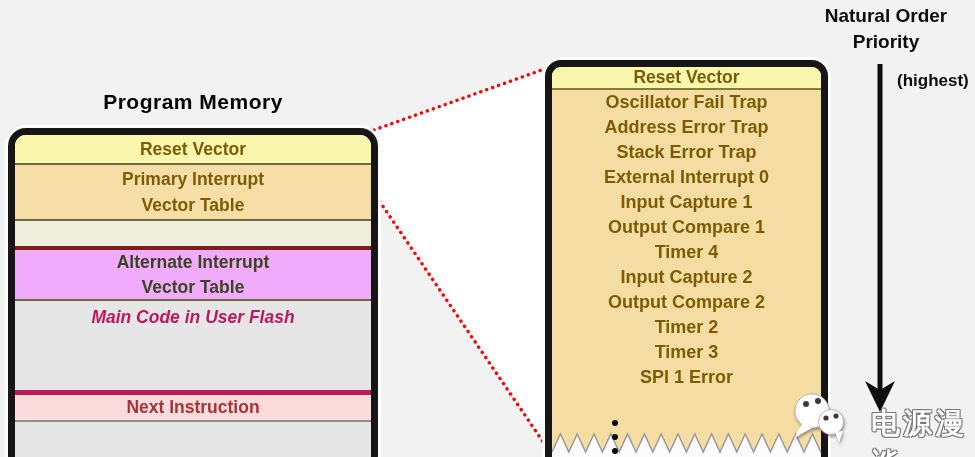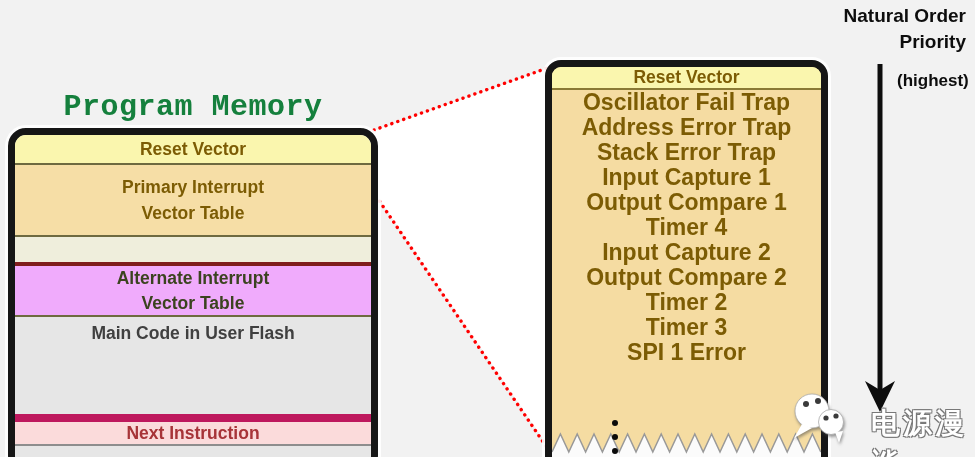--- a/index.html
+++ b/index.html
@@ -16,60 +16,60 @@
 
   
   #left-box{
     left:8px;top:128px;width:370px;height:345px;z-index:2;
     background:#E6E6E6;border:7px solid #161616;border-radius:18px;
     box-shadow:0 0 0 3px rgba(255,255,255,0.9);
     overflow:hidden;display:flex;flex-direction:column;box-sizing:border-box;
   }
   #left-title{
     left:8px;top:90px;width:370px;text-align:center;z-index:3;
-    font-size:30px;font-weight:bold;color:#15803d;letter-spacing:0.5px;font-family:Liberation Mono, monospace;
+    font-size:21px;font-weight:bold;color:#000000;letter-spacing:0.5px;
   }
   .sec{
     flex:0 0 auto;display:flex;align-items:center;justify-content:center;
     font-weight:bold;font-size:17.5px;text-align:center;box-sizing:border-box;
     white-space:pre-line;
   }
   .sec-reset {height:28px;background:#FAF6AE;color:#7C5C04;}
-  .sec-primary{height:72px;background:#F6DEA6;color:#7C5C04;border-top:2px solid #6e6a40;line-height:26px;}
+  .sec-primary{height:56px;background:#F6DEA6;color:#7C5C04;border-top:2px solid #6e6a40;line-height:26px;}
   .sec-gap   {height:27px;background:#EFEEDC;border-top:2px solid #6e6a40;}
   .sec-alt   {height:53px;background:#f0abfc;color:#3B431F;border-top:4px solid #7f1d1d;line-height:25px;}
-  .sec-main  {height:91px;background:#E6E6E6;color:#404040;border-top:2px solid #6e6a40;
-              align-items:flex-start;padding-top:3px;line-height:26px;}
-  .sec-next  {height:30px;background:#FBDBDB;color:#A73438;border-top:8px solid #be185d;margin-top:8px;}
+  .sec-main  {height:91px;background:#E6E6E6;color:#be185d;border-top:2px solid #6e6a40;
+              align-items:flex-start;padding-top:3px;line-height:26px;font-style:italic;}
+  .sec-next  {height:30px;background:#FBDBDB;color:#A73438;border-top:5px solid #be185d;}
   .sec-fill  {flex:1 1 auto;background:#E6E6E6;border-top:2px solid #8d8d8d;}
 
   
   #right-box{
     left:545px;top:60px;width:283px;height:412px;z-index:2;
     background:#F5DCA2;border:7px solid #161616;border-radius:16px;
     box-shadow:0 0 0 3px rgba(255,255,255,0.9);
     overflow:hidden;box-sizing:border-box;position:absolute;
   }
   #right-header{
     height:21px;line-height:21px;background:#FAF6AE;color:#7C5C04;
     border-bottom:2px solid #8a7a35;text-align:center;font-weight:bold;font-size:17.5px;
   }
   .rrow{
     height:25px;line-height:25px;text-align:center;
-    font-weight:bold;font-size:23px;color:#7C5C04;
+    font-weight:bold;font-size:18px;color:#7C5C04;
   }
   #torn-edge{position:absolute;left:0;top:364px;z-index:1;}
   .dot{
     position:absolute;width:6px;height:6px;border-radius:50%;
     background:#0a0a0a;left:60px;z-index:2;
   }
 
   
   #priority-title{
-    left:806px;top:3px;width:160px;text-align:right;z-index:3;
+    left:806px;top:3px;width:160px;text-align:center;z-index:3;
     font-size:19px;font-weight:bold;color:#0d0d0d;line-height:26px;white-space:pre-line;
   }
   #highest-label{
     left:897px;top:71px;z-index:3;
     font-size:17px;font-weight:bold;color:#0d0d0d;
   }
   #priority-arrow{left:0;top:0;z-index:3;}
 
   
   #watermark{left:0;top:0;z-index:4;}
@@ -100,20 +100,21 @@
   <div class="sec sec-main">Main Code in User Flash</div>
   <div class="sec sec-next">Next Instruction</div>
   <div class="sec sec-fill"></div>
 </div>
 
 <div id="right-box">
   <div id="right-header">Reset Vector</div>
   <div class="rrow">Oscillator Fail Trap</div>
   <div class="rrow">Address Error Trap</div>
   <div class="rrow">Stack Error Trap</div>
+  <div class="rrow">External Interrupt 0</div>
   <div class="rrow">Input Capture 1</div>
   <div class="rrow">Output Compare 1</div>
   <div class="rrow">Timer 4</div>
   <div class="rrow">Input Capture 2</div>
   <div class="rrow">Output Compare 2</div>
   <div class="rrow">Timer 2</div>
   <div class="rrow">Timer 3</div>
   <div class="rrow">SPI 1 Error</div>
 
   <svg id="torn-edge" width="269" height="40">

